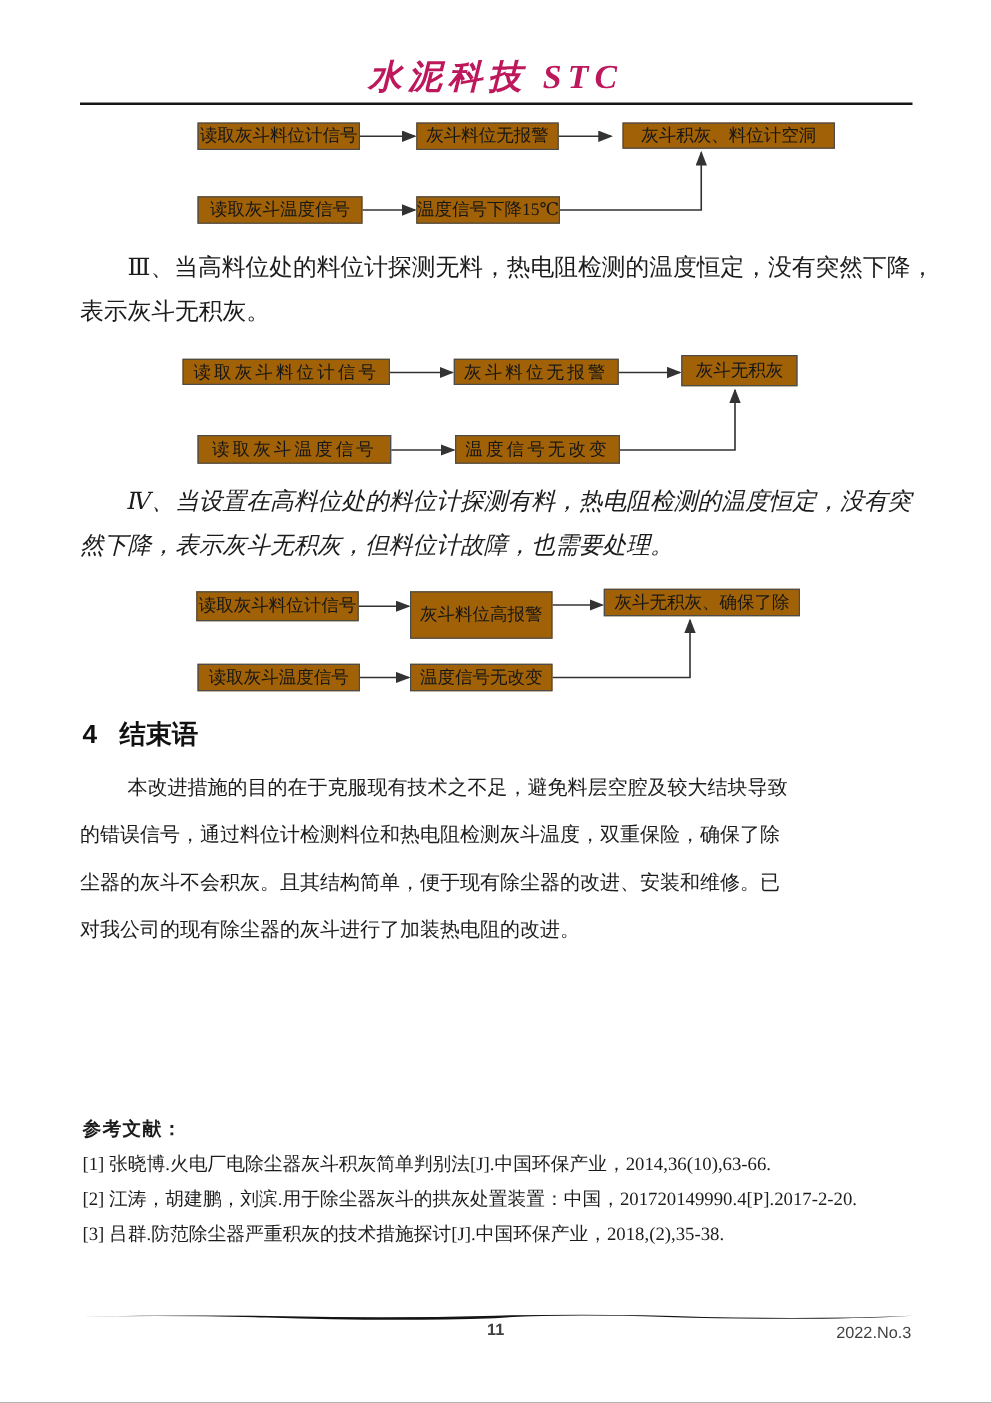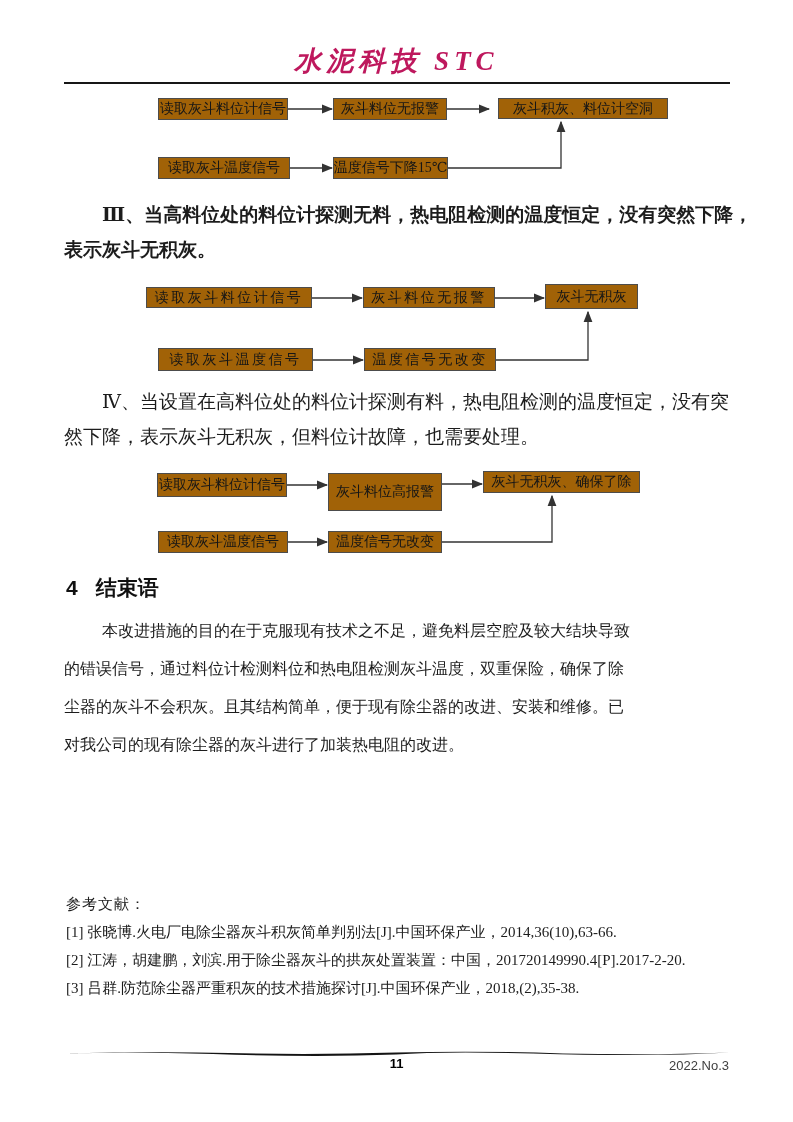--- a/index.html
+++ b/index.html
@@ -42,26 +42,26 @@
     position:absolute;left:66px;top:572px;
     font-family:"Liberation Sans","DejaVu Sans",sans-serif;
     font-weight:bold;font-size:21px;line-height:32px;color:#111;
     display:flex;
   }
   .section-heading .num{margin-right:18px;}
   .conclusion{position:absolute;left:64px;top:612px;width:668px;font-size:16px;}
   .conclusion .ln{height:38px;line-height:38px;white-space:nowrap;}
   .conclusion .indent{text-indent:38px;}
   .references{position:absolute;left:66px;top:890px;width:666px;font-size:15px;}
-  .references .ref-heading{font-weight:normal;height:28px;line-height:28px;letter-spacing:1px;}
+  .references .ref-heading{font-weight:bold;height:28px;line-height:28px;letter-spacing:1px;}
   .references .ref-item{height:28px;line-height:28px;white-space:nowrap;}
   .footer-rule-svg{position:absolute;left:63px;top:1049px;}
   .footer-page-number{
     position:absolute;left:0;top:1056px;width:793px;text-align:center;
-    font-size:13px;color:#000000;
+    font-size:13px;color:#404040;
     font-family:"Liberation Sans","DejaVu Sans",sans-serif;font-weight:bold;
   }
   .footer-issue{
     position:absolute;right:64px;top:1058px;
     font-size:13px;color:#404040;
     font-family:"Liberation Sans","DejaVu Sans",sans-serif;
   }
 </style>
 </head>
 <body>
@@ -83,21 +83,21 @@
       <line x1="150" y1="78" x2="192" y2="78" stroke="#333" stroke-width="1.3" marker-end="url(#ah1)"></line>
       <polyline points="308,78 421,78 421,32" fill="none" stroke="#333" stroke-width="1.3" marker-end="url(#ah1)"></polyline>
     </svg>
     <div class="fc-box" style="left:18px;top:8px;width:130px;height:22px;">读取灰斗料位计信号</div>
     <div class="fc-box" style="left:193px;top:8px;width:114px;height:22px;">灰斗料位无报警</div>
     <div class="fc-box" style="left:358px;top:8px;width:170px;height:21px;">灰斗积灰、料位计空洞</div>
     <div class="fc-box" style="left:18px;top:67px;width:132px;height:22px;">读取灰斗温度信号</div>
     <div class="fc-box" style="left:193px;top:67px;width:115px;height:22px;">温度信号下降15℃</div>
   </div>
 
-  <div class="para" style="top:197px;font-weight:bold;">
+  <div class="para" style="top:197px;">
     <div class="ln indent">Ⅲ、当高料位处的料位计探测无料，热电阻检测的温度恒定，没有突然下降，</div>
     <div class="ln">表示灰斗无积灰。</div>
   </div>
 
   <div class="flowchart" style="left:140px;top:280px;">
     <svg class="fc-svg" width="520" height="100">
       <defs>
         <marker id="ah2" markerWidth="9" markerHeight="8" refX="8" refY="3.5" orient="auto">
           <path d="M0,0 L9,3.5 L0,7 z" fill="#333"></path>
         </marker>
@@ -107,21 +107,21 @@
       <line x1="173" y1="80" x2="223" y2="80" stroke="#333" stroke-width="1.3" marker-end="url(#ah2)"></line>
       <polyline points="356,80 448,80 448,32" fill="none" stroke="#333" stroke-width="1.3" marker-end="url(#ah2)"></polyline>
     </svg>
     <div class="fc-box sp" style="left:6px;top:7px;width:166px;height:21px;">读取灰斗料位计信号</div>
     <div class="fc-box sp" style="left:223px;top:7px;width:132px;height:21px;">灰斗料位无报警</div>
     <div class="fc-box" style="left:405px;top:4px;width:93px;height:25px;">灰斗无积灰</div>
     <div class="fc-box sp" style="left:18px;top:68px;width:155px;height:23px;">读取灰斗温度信号</div>
     <div class="fc-box sp" style="left:224px;top:68px;width:132px;height:23px;">温度信号无改变</div>
   </div>
 
-  <div class="para" style="top:384px;">
+  <div class="para" style="top:384px;font-style:italic;">
     <div class="ln indent">Ⅳ、当设置在高料位处的料位计探测有料，热电阻检测的温度恒定，没有突</div>
     <div class="ln">然下降，表示灰斗无积灰，但料位计故障，也需要处理。</div>
   </div>
 
   <div class="flowchart" style="left:140px;top:465px;">
     <svg class="fc-svg" width="520" height="100">
       <defs>
         <marker id="ah3" markerWidth="9" markerHeight="8" refX="8" refY="3.5" orient="auto">
           <path d="M0,0 L9,3.5 L0,7 z" fill="#333"></path>
         </marker>

